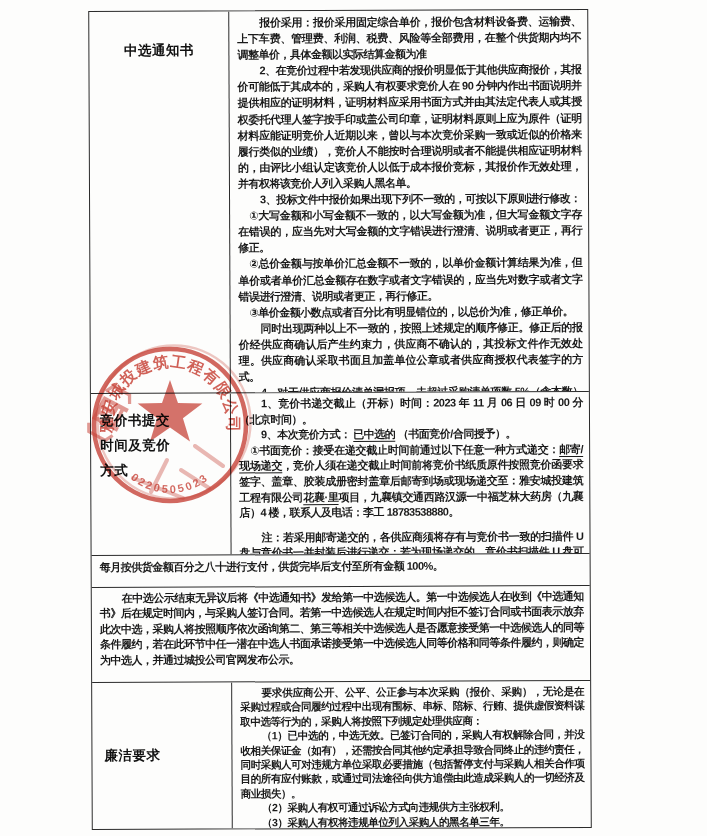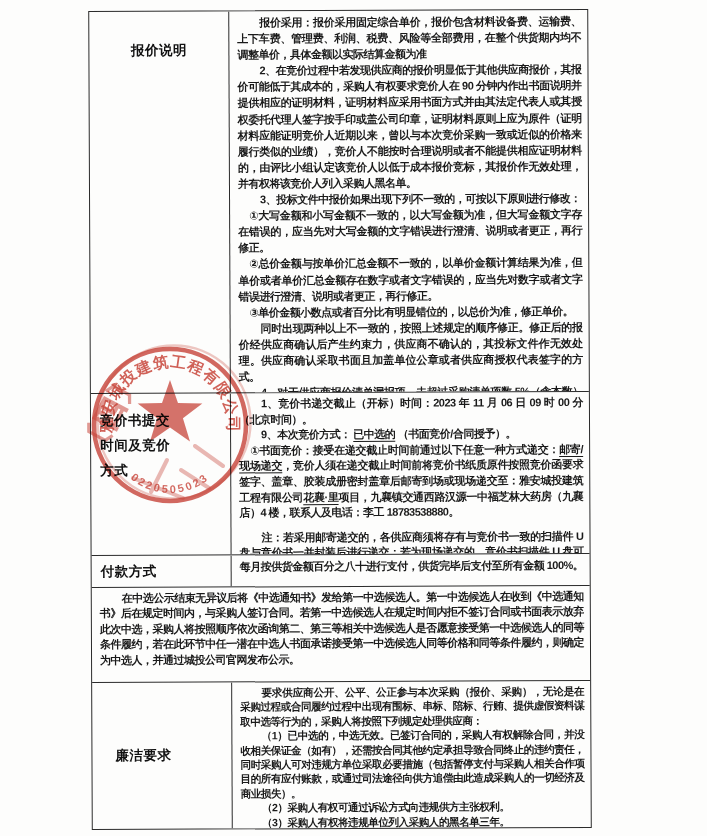--- a/index.html
+++ b/index.html
@@ -27,21 +27,21 @@
 
   .label-cell{
     flex:0 0 140px;width:140px;border-right:1.6px solid #2b2b2b;box-sizing:border-box;
     font-weight:700;font-size:13.5px;color:#111;letter-spacing:.5px;
   }
   .r1 .label-cell{text-align:center;padding-top:30px;}
   .r2 .label-cell{padding:14px 4px 0 9px;}
   .r2 .label-inner{display:inline-block;width:74px;line-height:25px;}
   .r3 .label-cell{display:flex;align-items:center;padding-left:9px;}
   .r4 .label-cell{padding:12px 0 0 9px;}
-  .r5 .label-cell{display:flex;align-items:center;padding-left:23px;}
+  .r5 .label-cell{display:flex;align-items:center;padding-left:12px;}
 
   .content-cell{
     flex:1;box-sizing:border-box;padding:3px 6px 0 8px;overflow:hidden;
     font-size:11px;font-weight:600;letter-spacing:-0.5px;
     line-height:16.1px;text-align:justify;color:#1a1a1a;
   }
   .r2 .content-cell{line-height:15.6px;}
   .r4 .content-cell{line-height:15.4px;}
   .r5 .content-cell{line-height:14.4px;font-size:10.6px;}
 
@@ -58,21 +58,21 @@
 </style>
 </head>
 <body>
 
 <div class="sheet">
 
   <div class="doc-table">
 
     <div class="row r1">
       <div class="label-cell">
-        <span>报价说明</span>
+        <span>中选通知书</span>
       </div>
       <div class="content-cell">
         <p class="i2">报价采用：报价采用固定综合单价，报价包含材料设备费、运输费、上下车费、管理费、利润、税费、风险等全部费用，在整个供货期内均不调整单价，具体金额以实际结算金额为准</p>
         <p class="i2">2、在竞价过程中若发现供应商的报价明显低于其他供应商报价，其报价可能低于其成本的，采购人有权要求竞价人在 90 分钟内作出书面说明并提供相应的证明材料，证明材料应采用书面方式并由其法定代表人或其授权委托代理人签字按手印或盖公司印章，证明材料原则上应为原件（证明材料应能证明竞价人近期以来，曾以与本次竞价采购一致或近似的价格来履行类似的业绩），竞价人不能按时合理说明或者不能提供相应证明材料的，由评比小组认定该竞价人以低于成本报价竞标，其报价作无效处理，并有权将该竞价人列入采购人黑名单。</p>
         <p class="i2">3、投标文件中报价如果出现下列不一致的，可按以下原则进行修改：</p>
         <p class="i1">①大写金额和小写金额不一致的，以大写金额为准，但大写金额文字存在错误的，应当先对大写金额的文字错误进行澄清、说明或者更正，再行修正。</p>
         <p class="i1">②总价金额与按单价汇总金额不一致的，以单价金额计算结果为准，但单价或者单价汇总金额存在数字或者文字错误的，应当先对数字或者文字错误进行澄清、说明或者更正，再行修正。</p>
         <p class="i1">③单价金额小数点或者百分比有明显错位的，以总价为准，修正单价。</p>
         <p class="i2">同时出现两种以上不一致的，按照上述规定的顺序修正。修正后的报价经供应商确认后产生约束力，供应商不确认的，其投标文件作无效处理。供应商确认采取书面且加盖单位公章或者供应商授权代表签字的方式。</p>
         <p class="i2">4、对于供应商报价清单漏报项，未超过采购清单项数 5%（含本数）且缺项累计金额（取值逻辑：根据采购清单控制单价取值计算）未超过采购控制价 2%的，采购人视为供应商漏项价格包含在其他分项报价及总报价中。若供应商报价清单漏报项数超过采购清单项数 5%（不含本数）或超过采购控制价 2%的，其竞价文件无效。</p>
@@ -85,23 +85,20 @@
       </div>
       <div class="content-cell">
         <p class="i2">1、竞价书递交截止（开标）时间：2023 年 11 月 06 日 09 时 00 分（北京时间）。</p>
         <p class="i2"><span>9、本次竞价方式： </span><span class="u">已中选的</span><span> （书面竞价/合同授予）。</span></p>
         <p class="i1"><span>①书面竞价：接受在递交截止时间前通过以下任意一种方式递交：</span><span class="u">邮寄/现场递交</span><span>，竞价人须在递交截止时间前将竞价书纸质原件按照竞价函要求签字、盖章、胶装成册密封盖章后邮寄到场或现场递交至：雅安城投建筑工程有限公司</span><span class="u">花襄·里</span><span>项目，九襄镇交通西路汉源一中福芝林大药房（九襄店）4 楼，联系人及电话：李工 18783538880。</span></p>
         <p class="i2 note">注：若采用邮寄递交的，各供应商须将存有与竞价书一致的扫描件 U 盘与竞价书一并封装后进行递交；若为现场递交的，竞价书扫描件 U 盘可单独交由采购人现场拷贝后予以归还。</p>
       </div>
     </div>
 
     <div class="row r3">
-      <div class="label-cell">
-        <span>付款方式</span>
-      </div>
       <div class="content-cell">
         <p>每月按供货金额百分之八十进行支付，供货完毕后支付至所有金额 100%。</p>
       </div>
     </div>
 
     <div class="row r4">
       <div class="content-cell">
         <p class="i2">在中选公示结束无异议后将《中选通知书》发给第一中选候选人。第一中选候选人在收到《中选通知书》后在规定时间内，与采购人签订合同。若第一中选候选人在规定时间内拒不签订合同或书面表示放弃此次中选，采购人将按照顺序依次函询第二、第三等相关中选候选人是否愿意接受第一中选候选人的同等条件履约，若在此环节中任一潜在中选人书面承诺接受第一中选候选人同等价格和同等条件履约，则确定为中选人，并通过城投公司官网发布公示。</p>
       </div>
     </div>

